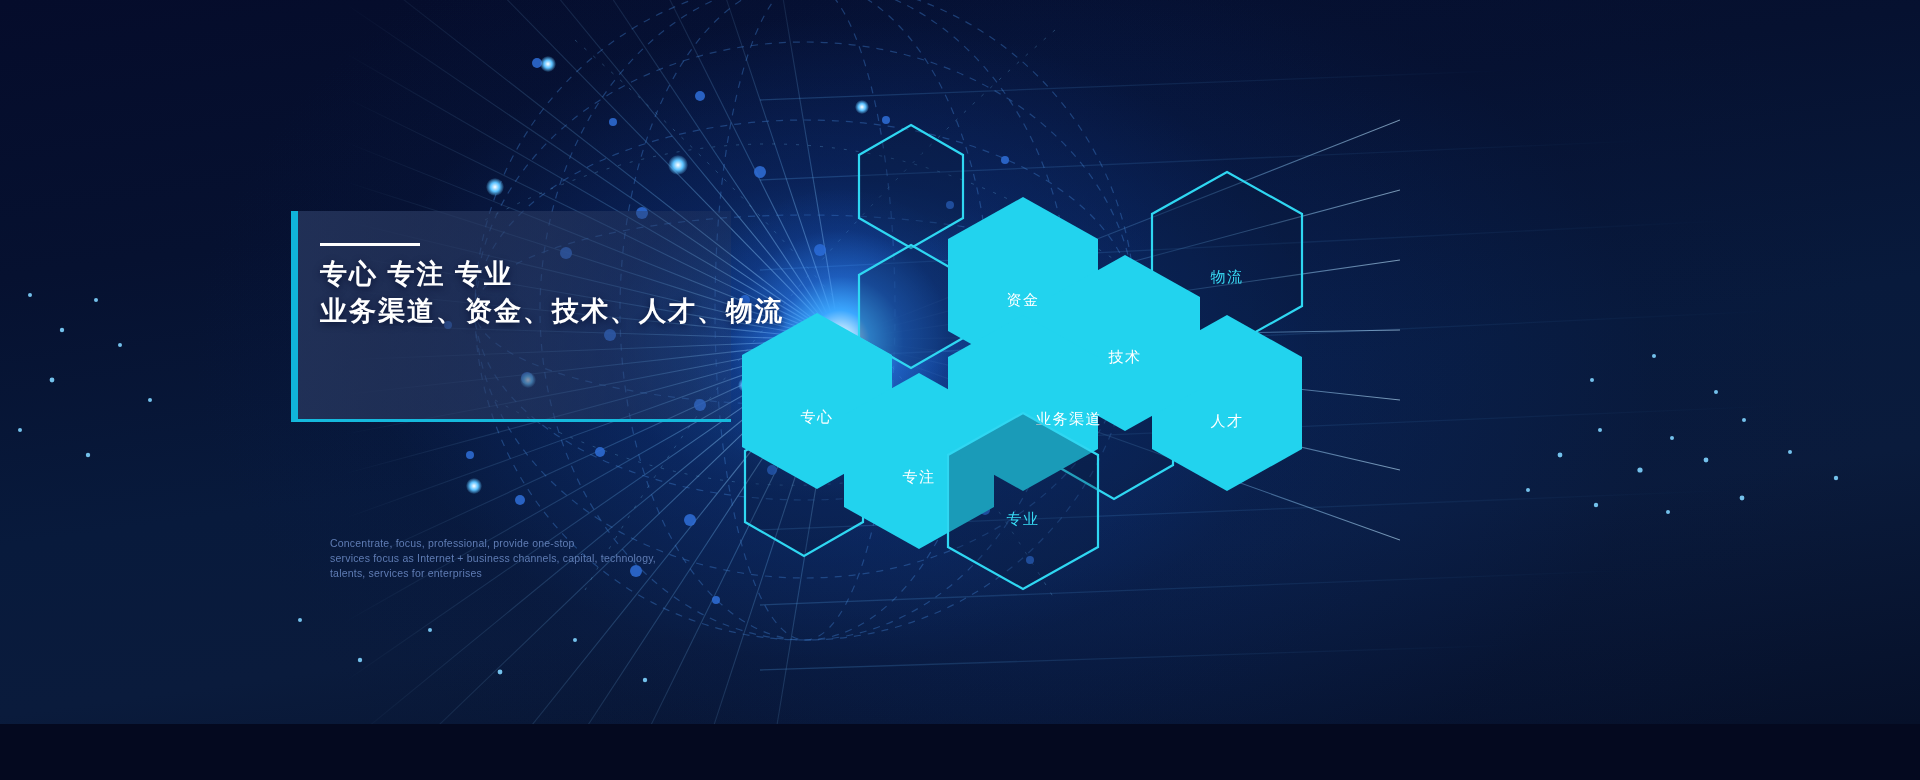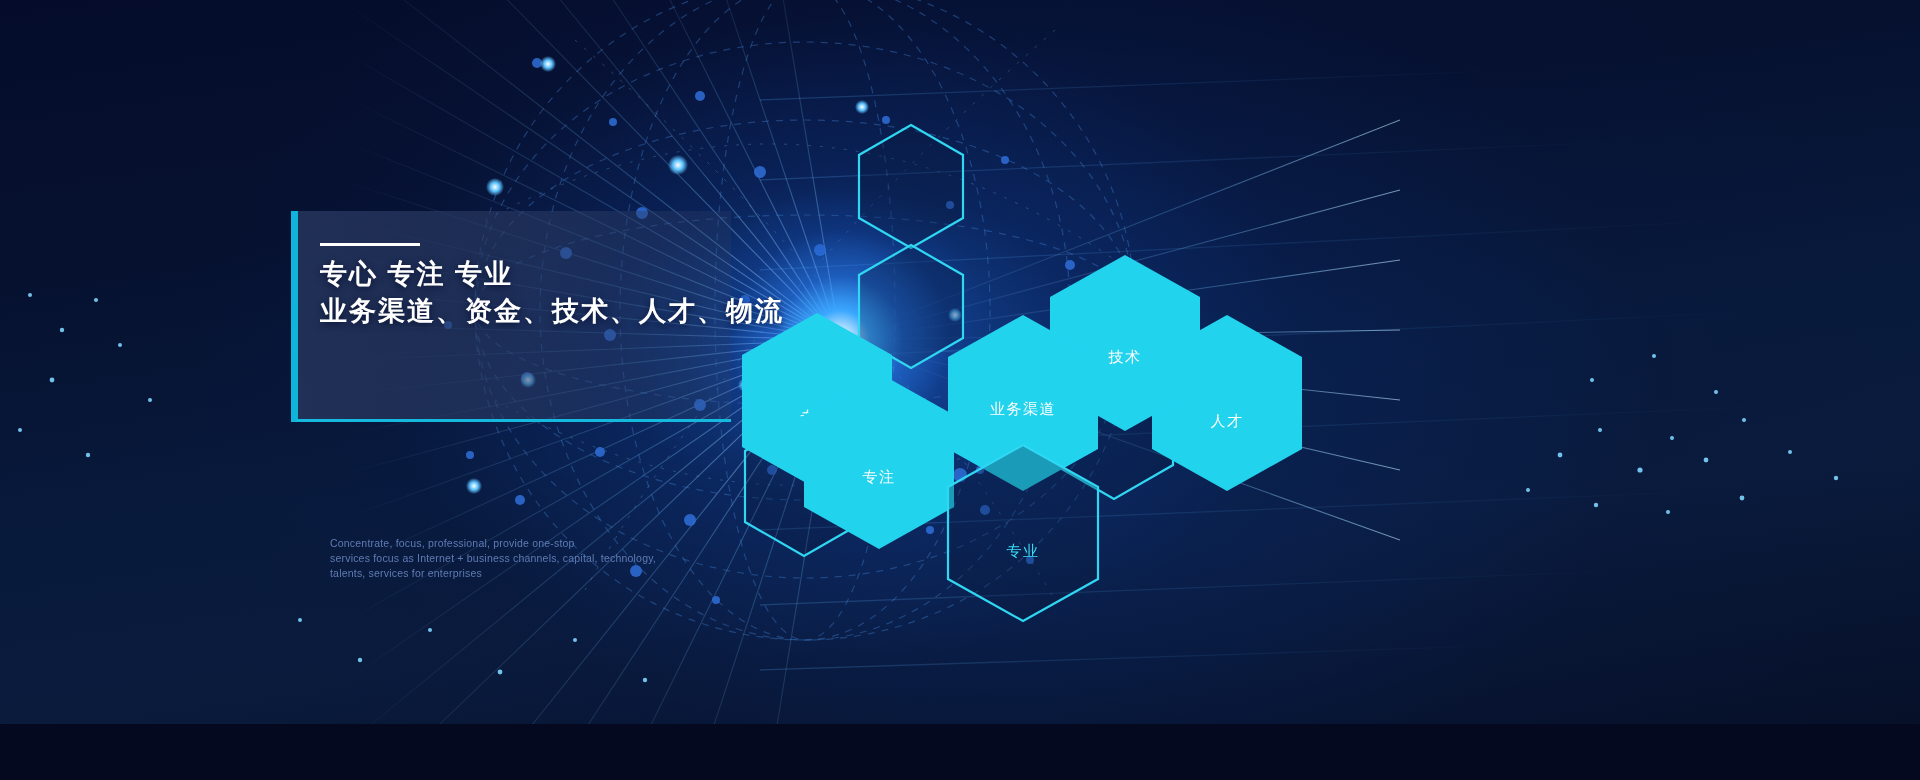--- a/index.html
+++ b/index.html
@@ -313,21 +313,56 @@
       <div class="ico" style="top:45px;">
         <svg width="56" height="50" viewBox="0 0 56 50" fill="none" stroke="#2fd7f2" stroke-width="2.4" stroke-linecap="round" stroke-linejoin="round">
           <polyline points="3,4 11,4 17,31 46,31 52,12 14,12"></polyline>
           <circle cx="21" cy="41" r="5"></circle>
             <circle cx="43" cy="41" r="5"></circle>
           <text x="33" y="29" font-family="Liberation Serif, serif" font-size="19" fill="#2fd7f2" stroke="none" text-anchor="middle">e</text>
         </svg>
       </div>
     </div>
 
-
+    <div class="hex outline big" style="left:1148px;top:169px;">
+      <svg viewBox="0 0 158 182">
+          <polygon class="poly-fill" points="79,3 154,45 154,137 79,179 4,137 4,45"></polygon>
+        </svg>
+      <div class="ico" style="top:48px;">
+        <svg width="58" height="42" viewBox="0 0 58 42" fill="#2fd7f2">
+          <rect x="2" y="6" width="30" height="22" rx="1.5"></rect>
+          <path d="M33 13 h11 l8 8 v7 h-19 z"></path>
+          <circle cx="13" cy="33" r="5" fill="none" stroke="#2fd7f2" stroke-width="3"></circle>
+          <circle cx="43" cy="33" r="5" fill="none" stroke="#2fd7f2" stroke-width="3"></circle>
+        </svg>
+      </div>
+      <div class="lbl" style="top:99px;">物流</div>
+    </div>
+
+    <div class="hex big" style="left:944px;top:194px;">
+      <svg viewBox="0 0 158 182">
+          <polygon class="poly-fill" points="79,3 154,45 154,137 79,179 4,137 4,45"></polygon>
+        </svg>
+      <div class="ico" style="top:40px;">
+        <svg width="56" height="46" viewBox="0 0 56 46" fill="#ffffff">
+          <rect x="0" y="4" width="22" height="4" rx="2"></rect>
+          <rect x="3" y="14" width="17" height="4" rx="2"></rect>
+          <rect x="0" y="24" width="14" height="4" rx="2"></rect>
+          <rect x="5" y="34" width="16" height="4" rx="2"></rect>
+          <circle cx="38" cy="24" r="17"></circle>
+          <g stroke="#22d3ee" stroke-width="2.6" fill="none" stroke-linecap="round">
+            <path d="M31 15 l7 8 l7 -8"></path>
+            <line x1="38" y1="23" x2="38" y2="33"></line>
+            <line x1="32" y1="26" x2="44" y2="26"></line>
+            <line x1="32" y1="30" x2="44" y2="30"></line>
+          </g>
+        </svg>
+      </div>
+      <div class="lbl" style="top:97px;">资金</div>
+    </div>
 
     <div class="hex big" style="left:1148px;top:312px;">
       <svg viewBox="0 0 158 182">
           <polygon class="poly-fill" points="79,3 154,45 154,137 79,179 4,137 4,45"></polygon>
         </svg>
       <div class="ico" style="top:42px;">
         <svg width="58" height="44" viewBox="0 0 58 44" fill="#ffffff">
           <polygon points="29,2 57,15 29,28 1,15"></polygon>
           <path d="M11 20 v12 c0 4 36 4 36 0 v-12 l-18 8 z"></path>
           <line x1="54" y1="16" x2="54" y2="32" stroke="#ffffff" stroke-width="2"></line>
@@ -362,21 +397,21 @@
         </svg>
       <div class="ico" style="top:42px;">
         <svg width="54" height="48" viewBox="0 0 54 48" fill="#ffffff">
           <path d="M27 46 C 6 30 1 21 1 14 C1 6 7 1 14 1 C19 1 24 4 27 9 C30 4 35 1 40 1 C47 1 53 6 53 14 C53 21 48 30 27 46 Z"></path>
           <path d="M38 9 C43 10 45 14 45 18" fill="none" stroke="#22d3ee" stroke-width="2.2" stroke-linecap="round"></path>
         </svg>
       </div>
       <div class="lbl" style="top:98px;">专心</div>
     </div>
 
-    <div class="hex big" style="left:800px;top:370px;font-family:Liberation Serif, serif;">
+    <div class="hex big" style="left:840px;top:370px;font-family:Liberation Serif, serif;">
       <svg viewBox="0 0 158 182">
           <polygon class="poly-fill" points="79,3 154,45 154,137 79,179 4,137 4,45"></polygon>
         </svg>
       <div class="ico" style="top:40px;">
         <svg width="52" height="52" viewBox="0 0 52 52" fill="#ffffff">
           <path d="M24 24 V9 a9.5 9.5 0 1 0 -9.5 9.5 H24 z" transform="translate(0,0)"></path>
           <circle cx="15" cy="14" r="10"></circle>
             <circle cx="37" cy="14" r="10"></circle>
           <circle cx="15" cy="38" r="10"></circle>
             <circle cx="37" cy="38" r="10"></circle>
@@ -397,24 +432,24 @@
         </svg>
       <div class="ico" style="top:40px;">
         <svg width="54" height="52" viewBox="0 0 54 52" fill="#ffffff">
           <line x1="14" y1="26" x2="42" y2="9" stroke="#ffffff" stroke-width="4"></line>
           <line x1="14" y1="26" x2="42" y2="43" stroke="#ffffff" stroke-width="4"></line>
           <circle cx="12" cy="26" r="10"></circle>
             <circle cx="43" cy="8" r="8"></circle>
             <circle cx="43" cy="44" r="8"></circle>
         </svg>
       </div>
-      <div class="lbl" style="top:88px;">业务渠道</div>
-    </div>
-
-    <div class="hex outline big" style="left:944px;top:442px;">
+      <div class="lbl" style="top:98px;text-align:right;">业务渠道</div>
+    </div>
+
+    <div class="hex outline big" style="left:944px;top:410px;">
       <svg viewBox="0 0 158 182">
           <polygon class="poly-fill" points="79,3 154,45 154,137 79,179 4,137 4,45"></polygon>
         </svg>
       <div class="ico" style="top:42px;">
         <svg width="48" height="50" viewBox="0 0 48 50" fill="#2fd7f2">
           <path d="M7 4 h34 v22 L24 47 L7 26 Z"></path>
           <polygon points="24,15 32,27 16,27" fill="#0a1a3a"></polygon>
         </svg>
       </div>
       <div class="lbl" style="top:100px;">专业</div>

